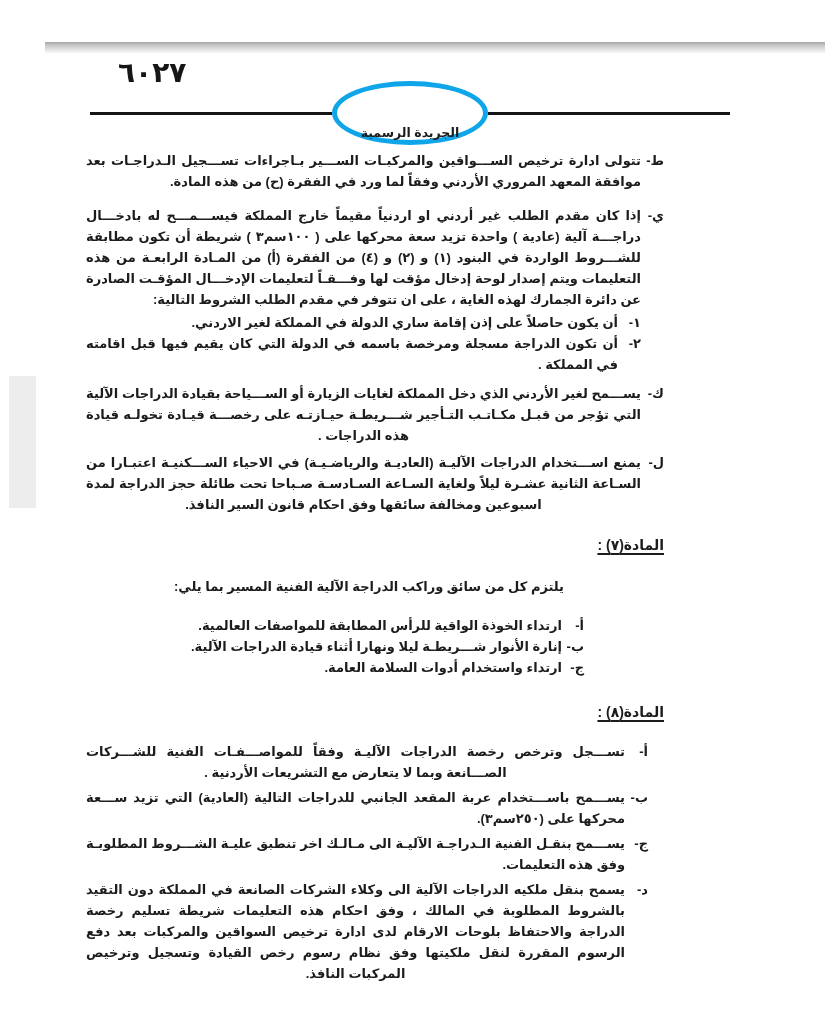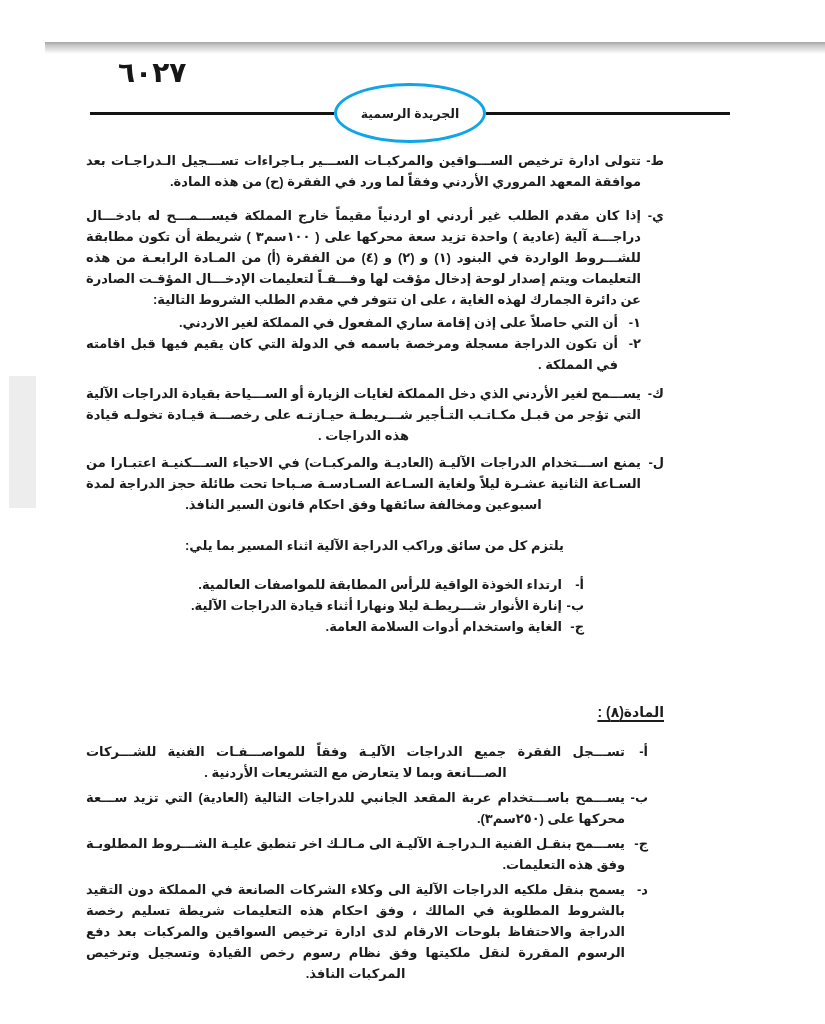--- a/index.html
+++ b/index.html
@@ -10,35 +10,35 @@
   }
   
   .top-shadow{position:absolute;top:42px;left:45px;right:0;height:12px;
     background:linear-gradient(to bottom,#a6a6a6 0%,#c9c9c9 30%,rgba(255,255,255,0) 100%);}
   .left-strip{position:absolute;left:9px;top:376px;width:27px;height:132px;background:#ededed;}
   
   .page-number{position:absolute;top:56px;left:118px;font-size:28px;letter-spacing:3px;color:#161616;}
   .header-rule{position:absolute;top:85px;left:90px;width:640px;height:56px;
     display:flex;align-items:center;}
   .rule{flex:1;height:3px;background:#141414;}
-  .seal{flex:0 0 auto;width:146px;height:54px;border:3px solid #0ea5e9;border-radius:50%;
-    background:#fff;display:flex;align-items:center;justify-content:center;}
+  .seal{flex:0 0 auto;width:146px;height:54px;border:5px solid #0ea5e9;border-radius:50%;
+    background:#fff;display:flex;align-items:flex-end;justify-content:center;}
   .seal span{font-size:12.5px;color:#1c1c1c;}
   
   .body{position:absolute;top:150px;left:86px;width:578px;direction:rtl;
     font-size:13px;line-height:21px;}
   .item{display:flex;}
   .item .marker{flex:0 0 23px;white-space:nowrap;}
   .item .txt{flex:1;text-align:justify;text-align-last:right;}
   .item .txt.center-last{text-align-last:center;}
   .sub{margin-right:23px;}
   .article-heading{font-size:14px;margin:0;}
   .article-heading span{text-decoration:underline;text-decoration-thickness:2px;text-underline-offset:3px;}
   .mt13{margin-top:13px;}.mt8{margin-top:8px;}.mt6{margin-top:6px;}
-  .mt20{margin-top:20px;}.mt18{margin-top:18px;}.mt44{margin-top:65px;}
+  .mt20{margin-top:20px;}.mt18{margin-top:18px;}.mt44{margin-top:24px;}
   .mt4{margin-top:4px;}.mt2{margin-top:2px;}
   .a7-intro{margin-right:100px;margin-top:20px;text-align:right;}
   .a7-item{margin-right:80px;}
   .a7-item .marker{flex:0 0 22px;}
   .a7-item .txt{text-align:right;}
   .a8-item{margin-right:16px;}
 </style>
 </head>
 <body>
 
@@ -64,61 +64,64 @@
       <div class="txt">تتولى ادارة ترخيص الســـواقين والمركبـات الســـير بـاجراءات تســـجيل الـدراجـات بعد موافقة المعهد المروري الأردني وفقاً لما ورد في الفقرة (ح) من هذه المادة.</div>
     </div>
 
     <div class="item mt13">
       <span class="marker">ي-</span>
       <div class="txt">إذا كان مقدم الطلب غير أردني او اردنياً مقيماً خارج المملكة فيســـمـــح له بادخـــال دراجـــة آلية (عادية ) واحدة تزيد سعة محركها على ( ١٠٠سم٣ ) شريطة أن تكون مطابقة للشـــروط الواردة في البنود (١) و (٢) و (٤) من الفقرة (أ) من المـادة الرابعـة من هذه التعليمات ويتم إصدار لوحة إدخال مؤقت لها وفـــقـاً لتعليمات الإدخـــال المؤقـت الصادرة عن دائرة الجمارك لهذه الغاية ، على ان تتوفر في مقدم الطلب الشروط التالية:</div>
     </div>
 
     <div class="item sub mt2">
       <span class="marker">١-</span>
-      <div class="txt">أن التي حاصلاً على إذن إقامة ساري المفعول في المملكة لغير الاردني.</div>
+      <div class="txt">أن يكون حاصلاً على إذن إقامة ساري الدولة في المملكة لغير الاردني.</div>
     </div>
 
     <div class="item sub">
       <span class="marker">٢-</span>
       <div class="txt">أن تكون الدراجة مسجلة ومرخصة باسمه في الدولة التي كان يقيم فيها قبل اقامته في المملكة .</div>
     </div>
 
     <div class="item mt8">
       <span class="marker">ك-</span>
       <div class="txt center-last">يســـمح لغير الأردني الذي دخل المملكة لغايات الزيارة أو الســـياحة بقيادة الدراجات الآلية التي تؤجر من قبـل مكـاتـب التـأجير شـــريطـة حيـازتـه على رخصـــة قيـادة تخولـه قيادة هذه الدراجات .</div>
     </div>
 
     <div class="item mt6">
       <span class="marker">ل-</span>
-      <div class="txt center-last">يمنع اســـتخدام الدراجات الآليـة (العاديـة والمركبـات) في الاحياء الســـكنيـة اعتبـارا من السـاعة الثانية عشـرة ليلاً ولغاية السـاعة السـادسـة صـباحا تحت طائلة حجز الدراجة لمدة اسبوعين ومخالفة سائقها وفق احكام قانون السير النافذ.</div>
+      <div class="txt center-last">يمنع اســـتخدام الدراجات الآليـة (العاديـة والرياضـيـة) في الاحياء الســـكنيـة اعتبـارا من السـاعة الثانية عشـرة ليلاً ولغاية السـاعة السـادسـة صـباحا تحت طائلة حجز الدراجة لمدة اسبوعين ومخالفة سائقها وفق احكام قانون السير النافذ.</div>
     </div>
 
+    <div class="article-heading mt20">
+      <span>المادة(٧) :</span>
+    </div>
 
-    <div class="a7-intro">يلتزم كل من سائق وراكب الدراجة الآلية اثناء المسير بما يلي:</div>
+    <div class="a7-intro">يلتزم كل من سائق وراكب الدراجة الآلية الفنية المسير بما يلي:</div>
 
     <div class="item a7-item mt18">
       <span class="marker">أ-</span>
       <div class="txt">ارتداء الخوذة الواقية للرأس المطابقة للمواصفات العالمية.</div>
     </div>
     <div class="item a7-item">
       <span class="marker">ب-</span>
       <div class="txt">إنارة الأنوار شـــريطـة ليلا ونهارا أثناء قيادة الدراجات الآلية.</div>
     </div>
     <div class="item a7-item">
       <span class="marker">ج-</span>
-      <div class="txt">الغاية واستخدام أدوات السلامة العامة.</div>
+      <div class="txt">ارتداء واستخدام أدوات السلامة العامة.</div>
     </div>
 
     <div class="article-heading mt44">
       <span>المادة(٨) :</span>
     </div>
 
     <div class="item a8-item mt18">
       <span class="marker">أ-</span>
-      <div class="txt center-last">تســـجل الفقرة جميع الدراجات الآليـة وفقاً للمواصـــفـات الفنية للشـــركات الصـــانعة وبما لا يتعارض مع التشريعات الأردنية .</div>
+      <div class="txt center-last">تســـجل وترخص رخصة الدراجات الآليـة وفقاً للمواصـــفـات الفنية للشـــركات الصـــانعة وبما لا يتعارض مع التشريعات الأردنية .</div>
     </div>
     <div class="item a8-item mt4">
       <span class="marker">ب-</span>
       <div class="txt">يســـمح باســـتخدام عربة المقعد الجانبي للدراجات التالية (العادية) التي تزيد ســـعة محركها على (٢٥٠سم٣).</div>
     </div>
     <div class="item a8-item mt4">
       <span class="marker">ج-</span>
       <div class="txt">يســـمح بنقـل الفنية الـدراجـة الآليـة الى مـالـك اخر تنطبق عليـة الشـــروط المطلوبـة وفق هذه التعليمات.</div>
     </div>
     <div class="item a8-item mt4">

